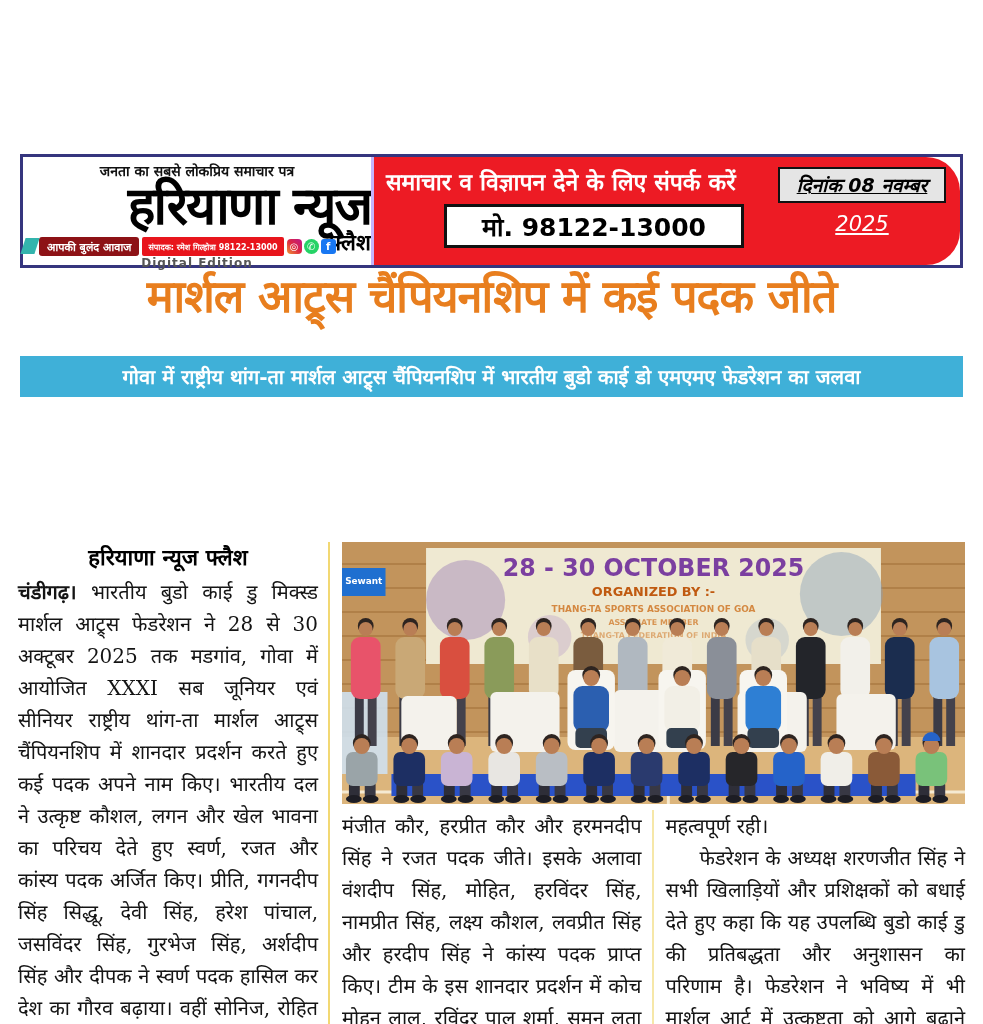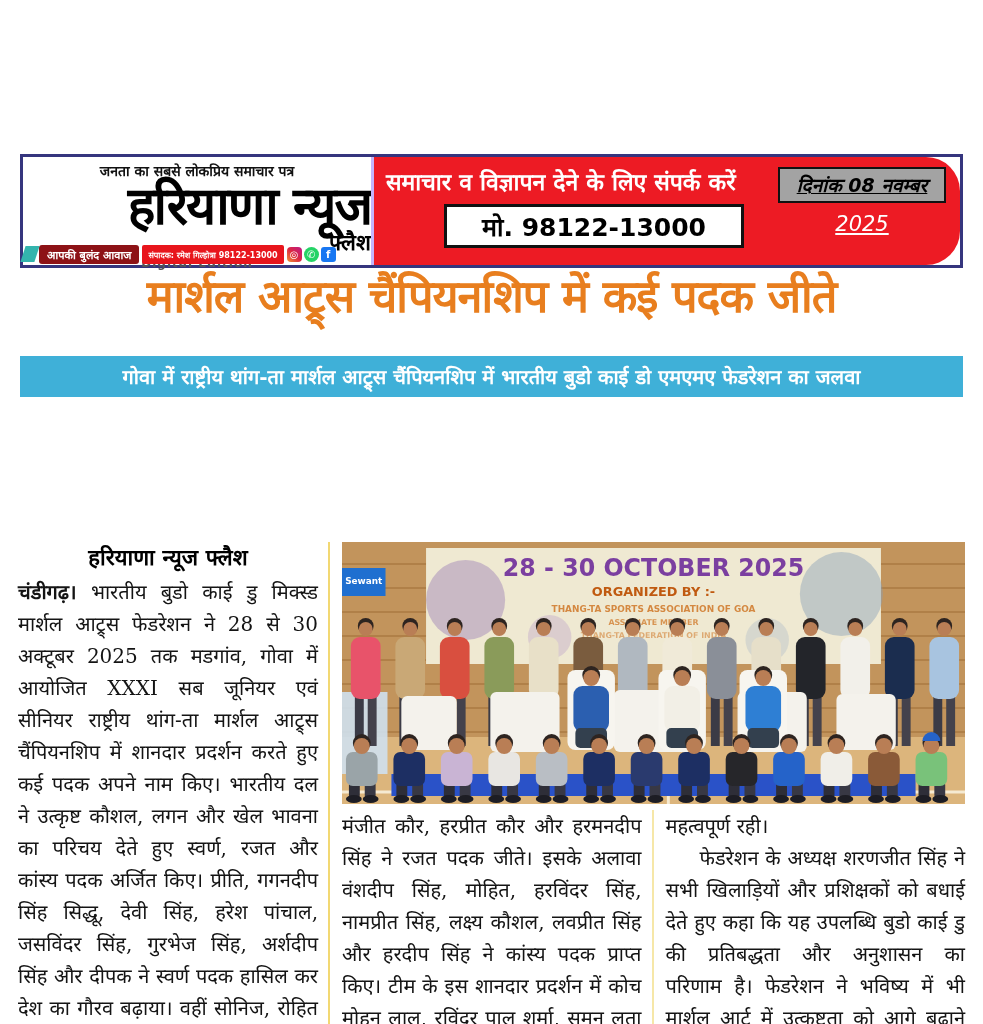--- a/index.html
+++ b/index.html
@@ -9,41 +9,41 @@
 
   
   .masthead { position:absolute; left:20px; top:16px; width:943px; height:114px;
               display:flex; border:3px solid #35357e; background:#fff; }
   .logo-block { width:348px; background:#fff; position:relative; padding-top:2px; }
   .tagline { text-align:center; font-size:14px; font-weight:700; color:#111; margin-top:2px; }
   .logo-line { display:flex; align-items:flex-end; justify-content:center; line-height:1;flex-direction:column; }
   .logo-main { font-size:52px; font-weight:900; color:#000; letter-spacing:-2px; }
   .logo-sub { font-size:22px; font-weight:900; color:#000; margin-left:2px; margin-bottom:2px; }
   .edition { text-align:center; font-size:12px; font-weight:700; color:#555; letter-spacing:1px; }
-  .logo-strip { position:absolute; left:0; bottom:1px; width:100%; height:20px;
+  .logo-strip { position:absolute; left:0; bottom:9px; width:100%; height:20px;
                 display:flex; align-items:center; }
   .teal-accent { width:14px; height:16px; background:#33b4ad; transform:skewX(-18deg); margin-right:2px; }
   .slogan-box { background:#8d1216; color:#fff; font-size:11px; font-weight:700;
                 padding:2px 8px; border-radius:3px; white-space:nowrap; }
   .editor-strip { background:#e8151c; color:#fff; font-size:8px; font-weight:700;
                   padding:4px 6px; margin-left:3px; white-space:nowrap; border-radius:2px; }
   .social { display:flex; gap:2px; margin-left:3px; }
   .soc { width:15px; height:15px; border-radius:3px; color:#fff; font-size:10px; font-weight:700;
          display:flex; align-items:center; justify-content:center; }
   .soc.ig { background:linear-gradient(45deg,#f09433,#dc2743,#bc1888); border-radius:4px; }
   .soc.wa { background:#25d366; border-radius:50%; }
   .soc.fb { background:#1877f2; }
 
   .contact-block { flex:1; background:#ed1b24; border-left:3px solid #c4b5fd;
                    border-radius:0 34px 34px 0; position:relative; padding:8px 28px 0 12px; }
   .contact-label { color:#fff; font-size:23px; font-weight:800; white-space:nowrap; }
   .phone-box { background:#fff; border:3px solid #111; width:300px; margin:7px 8px 0 58px;
                text-align:center; font-size:25px; font-weight:800; color:#000; padding:2px 0; }
   .date-box { position:absolute; right:14px; top:10px; width:168px; text-align:center; }
-  .date-white { background:#a3a3a3; border:2px solid #111; font-size:19px; font-weight:800;
+  .date-white { background:#e5e5e5; border:2px solid #111; font-size:19px; font-weight:800;
                 color:#000; text-decoration:underline; padding:3px 2px; font-style:italic; }
   .date-year { color:#fff; font-size:21px; font-weight:400; text-decoration:underline;
                margin-top:9px; font-style:italic; }
 
   
   .headline { margin:138px 22px 0 22px; padding-top:18px; text-align:center;
               color:#e87e1e; font-size:45px; font-weight:900; line-height:94px;
               letter-spacing:-1px; }
   .subheadline { margin:12px 20px 8px 20px; background:#3fb0d8; color:#fff; text-align:center;
                  font-size:20px; font-weight:800; padding:7px 4px; }

